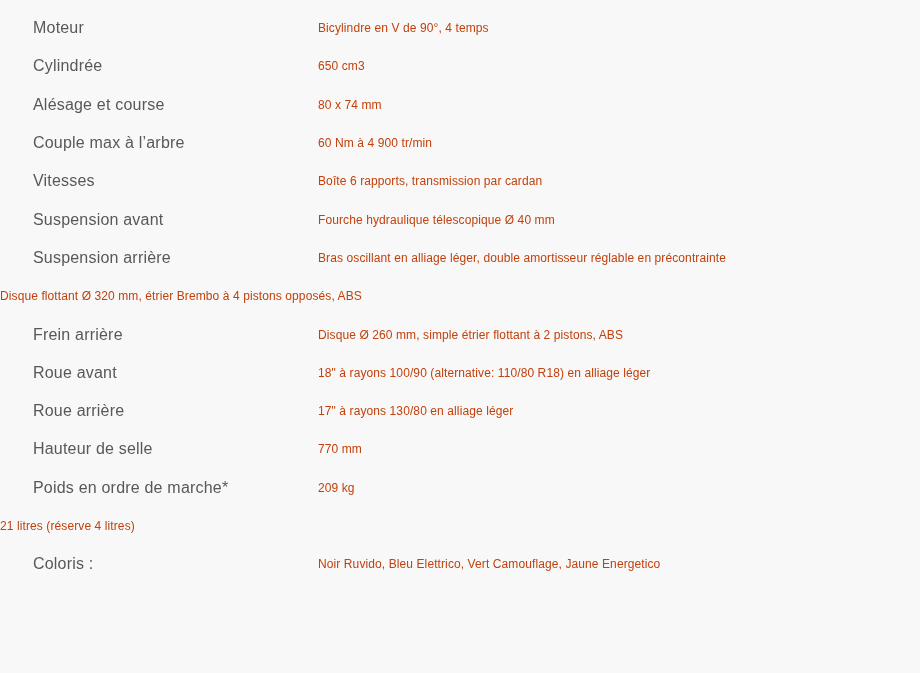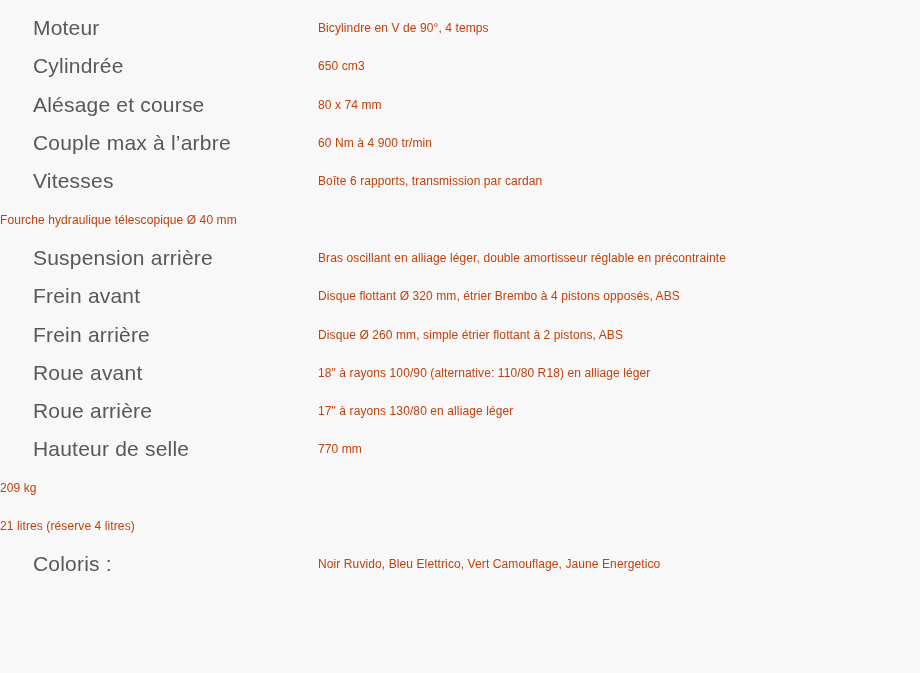--- a/index.html
+++ b/index.html
@@ -21,21 +21,21 @@
     display: flex;
     height: 38.3px;
     align-items: center;
   }
   .spec-label {
     box-sizing: border-box;
     padding-left: 33px;
     width: 318px;
     flex: 0 0 318px;
     color: #58585a;
-    font-size: 21px;
+    font-size: 16px;
     letter-spacing: 0.2px;
     white-space: nowrap;
   }
   .spec-value {
     color: #c2410c;
     font-size: 12px;
     letter-spacing: 0.1px;
     white-space: nowrap;
   }
 </style>
@@ -63,30 +63,30 @@
     <div class="spec-label">Couple max à l’arbre</div>
     <div class="spec-value">60 Nm à 4 900 tr/min</div>
   </div>
 
   <div class="spec-row">
     <div class="spec-label">Vitesses</div>
     <div class="spec-value">Boîte 6 rapports, transmission par cardan</div>
   </div>
 
   <div class="spec-row">
+    <div class="spec-label">Suspension avant</div>
     <div class="spec-value">Fourche hydraulique télescopique Ø 40 mm</div>
   </div>
 
   <div class="spec-row">
     <div class="spec-label">Suspension arrière</div>
     <div class="spec-value">Bras oscillant en alliage léger, double amortisseur réglable en précontrainte</div>
   </div>
 
   <div class="spec-row">
-    <div class="spec-label">Frein avant</div>
     <div class="spec-value">Disque flottant Ø 320 mm, étrier Brembo à 4 pistons opposés, ABS</div>
   </div>
 
   <div class="spec-row">
     <div class="spec-label">Frein arrière</div>
     <div class="spec-value">Disque Ø 260 mm, simple étrier flottant à 2 pistons, ABS</div>
   </div>
 
   <div class="spec-row">
     <div class="spec-label">Roue avant</div>
@@ -98,20 +98,21 @@
     <div class="spec-value">17" à rayons 130/80 en alliage léger</div>
   </div>
 
   <div class="spec-row">
     <div class="spec-label">Hauteur de selle</div>
     <div class="spec-value">770 mm</div>
   </div>
 
 
   <div class="spec-row">
+    <div class="spec-label">Poids en ordre de marche*</div>
     <div class="spec-value">209 kg</div>
   </div>
 
   <div class="spec-row">
     <div class="spec-value">21 litres (réserve 4 litres)</div>
   </div>
 
   <div class="spec-row">
     <div class="spec-label">Coloris :</div>
     <div class="spec-value">Noir Ruvido, Bleu Elettrico, Vert Camouflage, Jaune Energetico</div>

